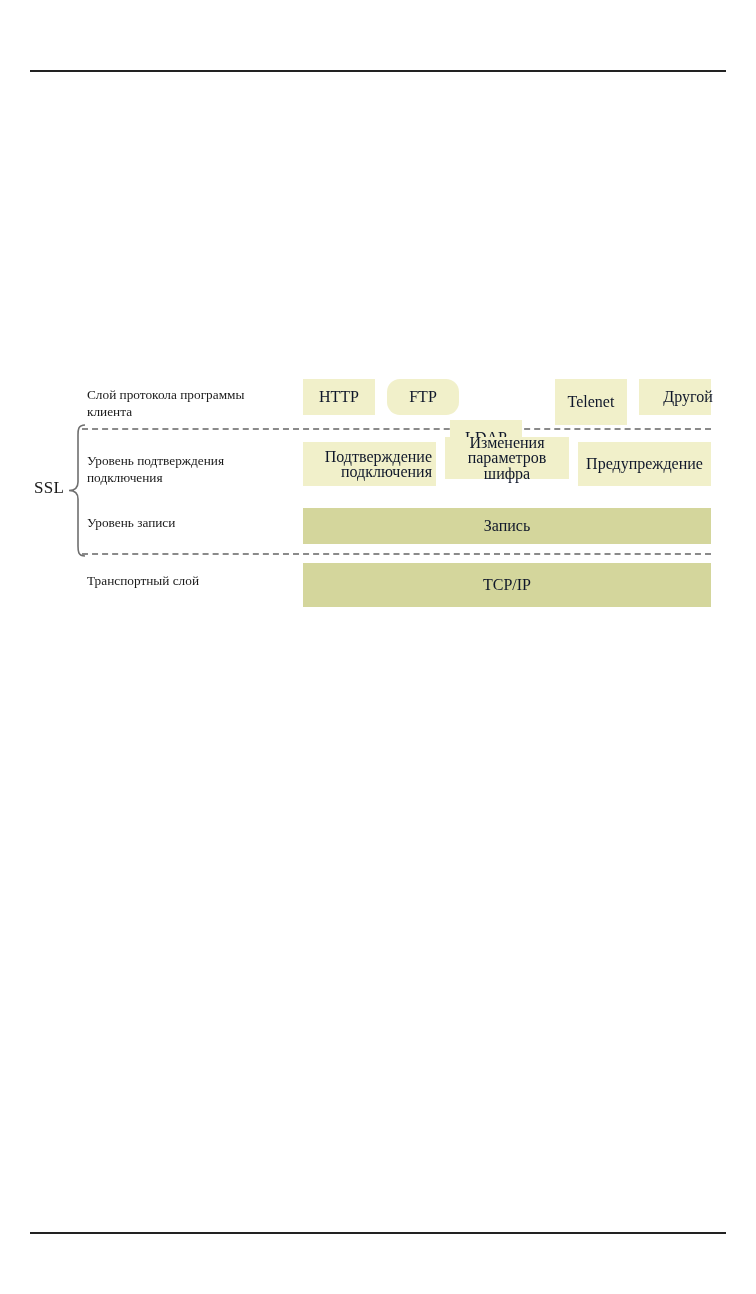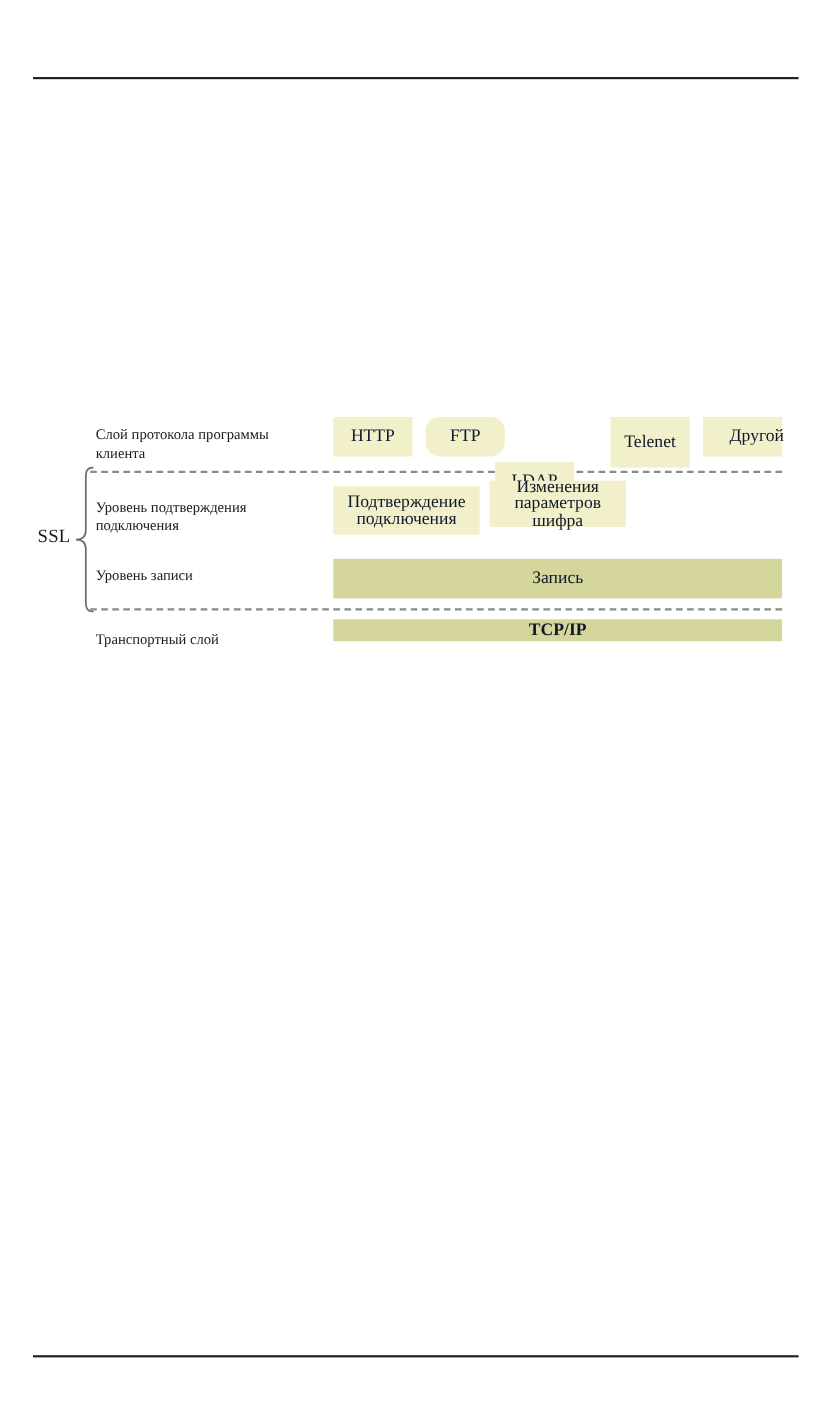--- a/index.html
+++ b/index.html
@@ -114,20 +114,21 @@
 
   <div class="dashed-sep" style="top:428px;"></div>
   <div class="dashed-sep" style="top:553px;"></div>
 
   <div class="pbox pale" style="left:303px; top:379px; width:72px; height:36px;">HTTP</div>
   <div class="pbox pale" style="left:387px; top:379px; width:72px; height:36px;border-radius:13px;">FTP</div>
   <div class="pbox pale" style="left:450px; top:379px; width:72px; height:36px;margin-top:41px;">LDAP</div>
   <div class="pbox pale" style="left:555px; top:379px; width:72px; height:46px;">Telenet</div>
   <div class="pbox pale" style="left:639px; top:379px; width:72px; height:36px;padding-left:30px;">Другой</div>
 
-  <div class="pbox pale" style="left:303px; top:442px; width:133px; height:44px;">Подтверждение подключения</div>
+  <div class="pbox pale" style="left:303px; top:442px; width:133px; height:44px;text-align:right;">Подтверждение подключения</div>
   <div class="pbox pale" style="left:445px; top:437px; width:124px; height:42px;">Изменения параметров шифра</div>
+  <div class="pbox pale" style="left:578px; top:442px; width:133px; height:44px;">Предупреждение</div>
 
   <div class="pbox olive" style="left:303px; top:508px; width:408px; height:36px;">Запись</div>
 
-  <div class="pbox olive" style="left:303px; top:563px; width:408px; height:20px;font-weight:bold;">TCP/IP</div>
+  <div class="pbox olive" style="left:303px; top:563px; width:408px; height:44px;">TCP/IP</div>
 
 </div>
 
 </body></html>

